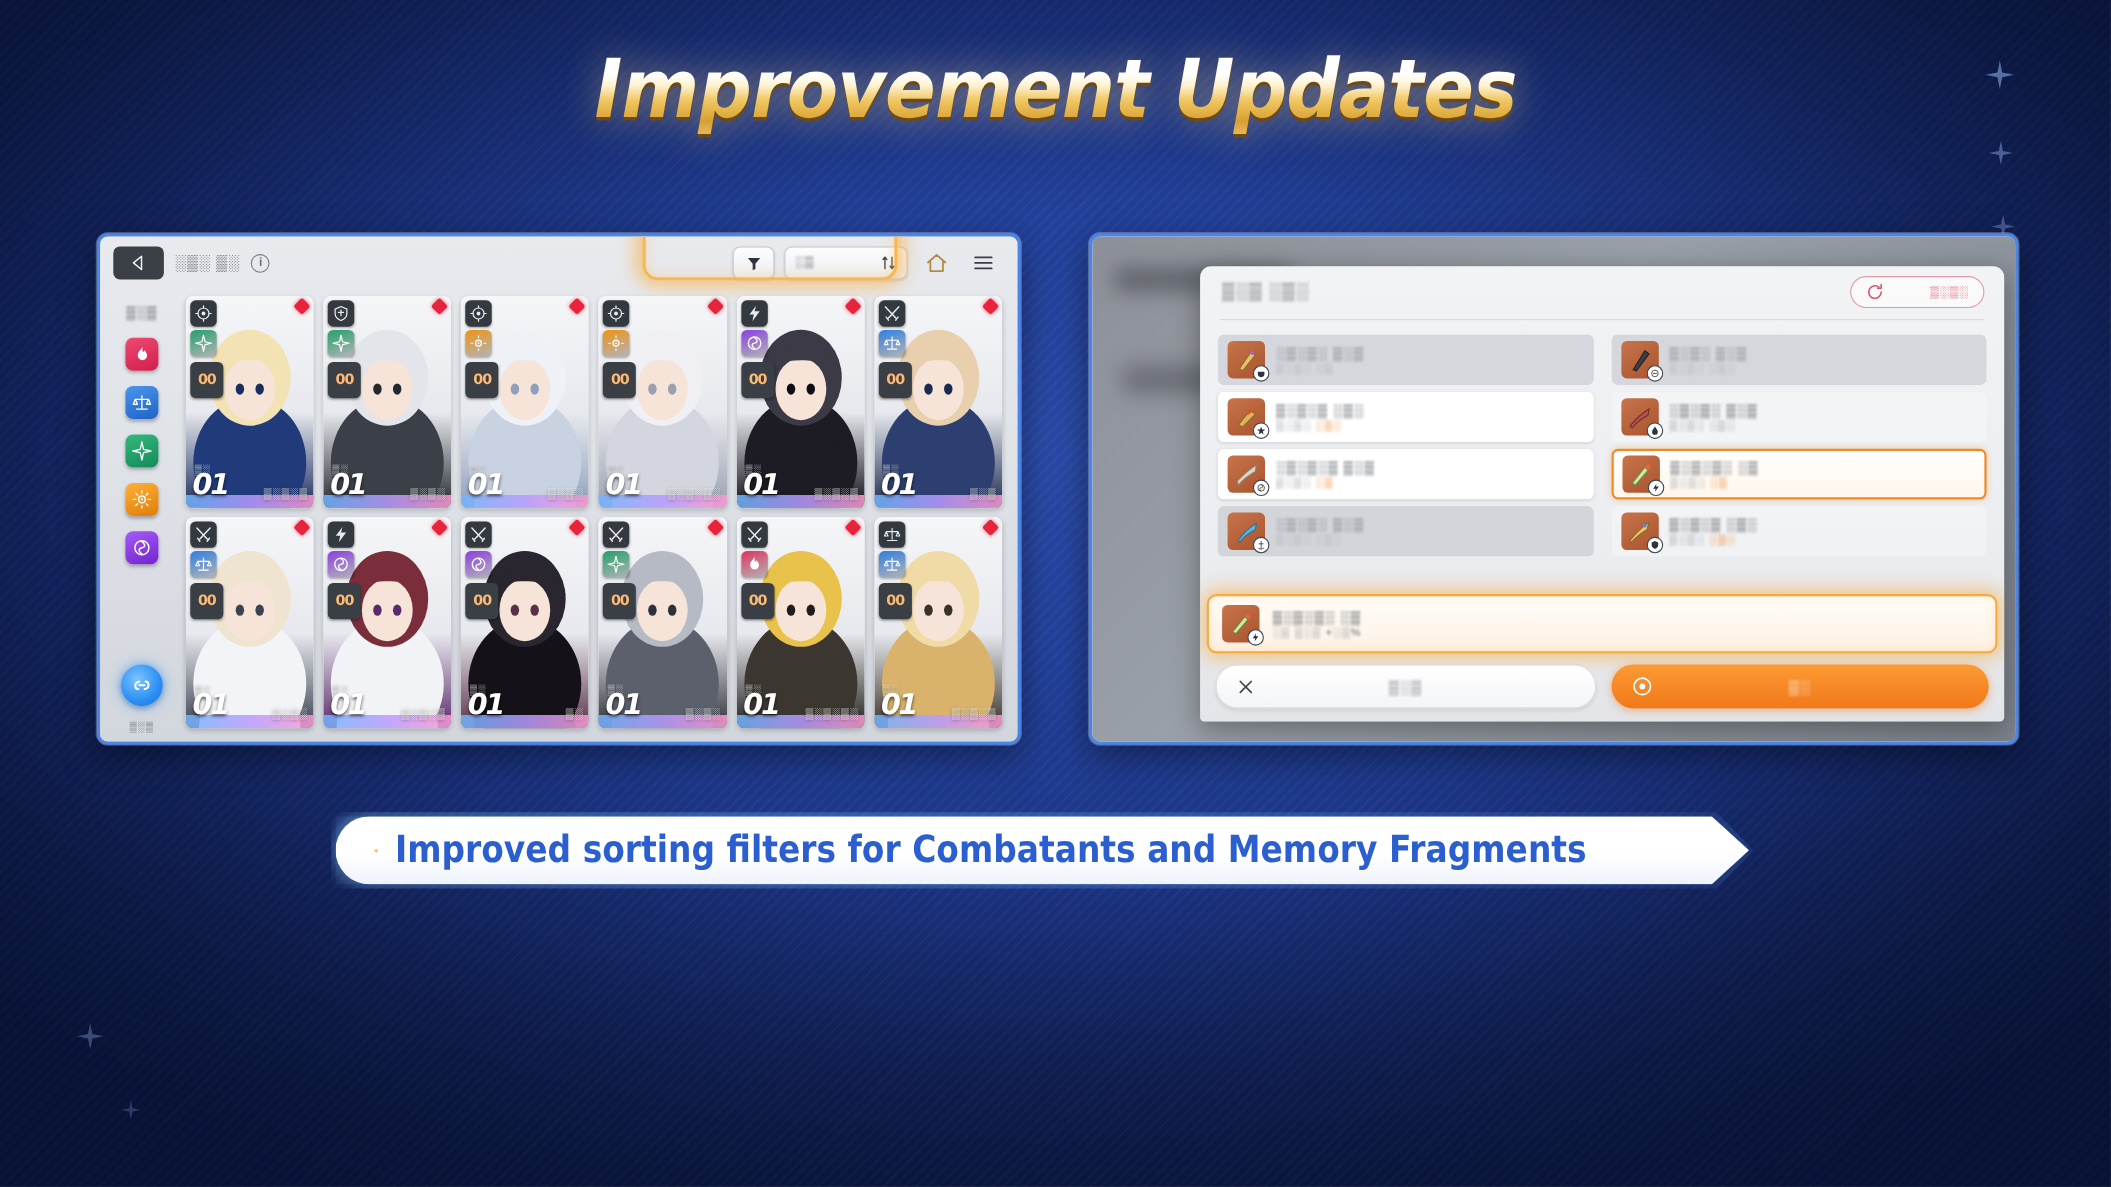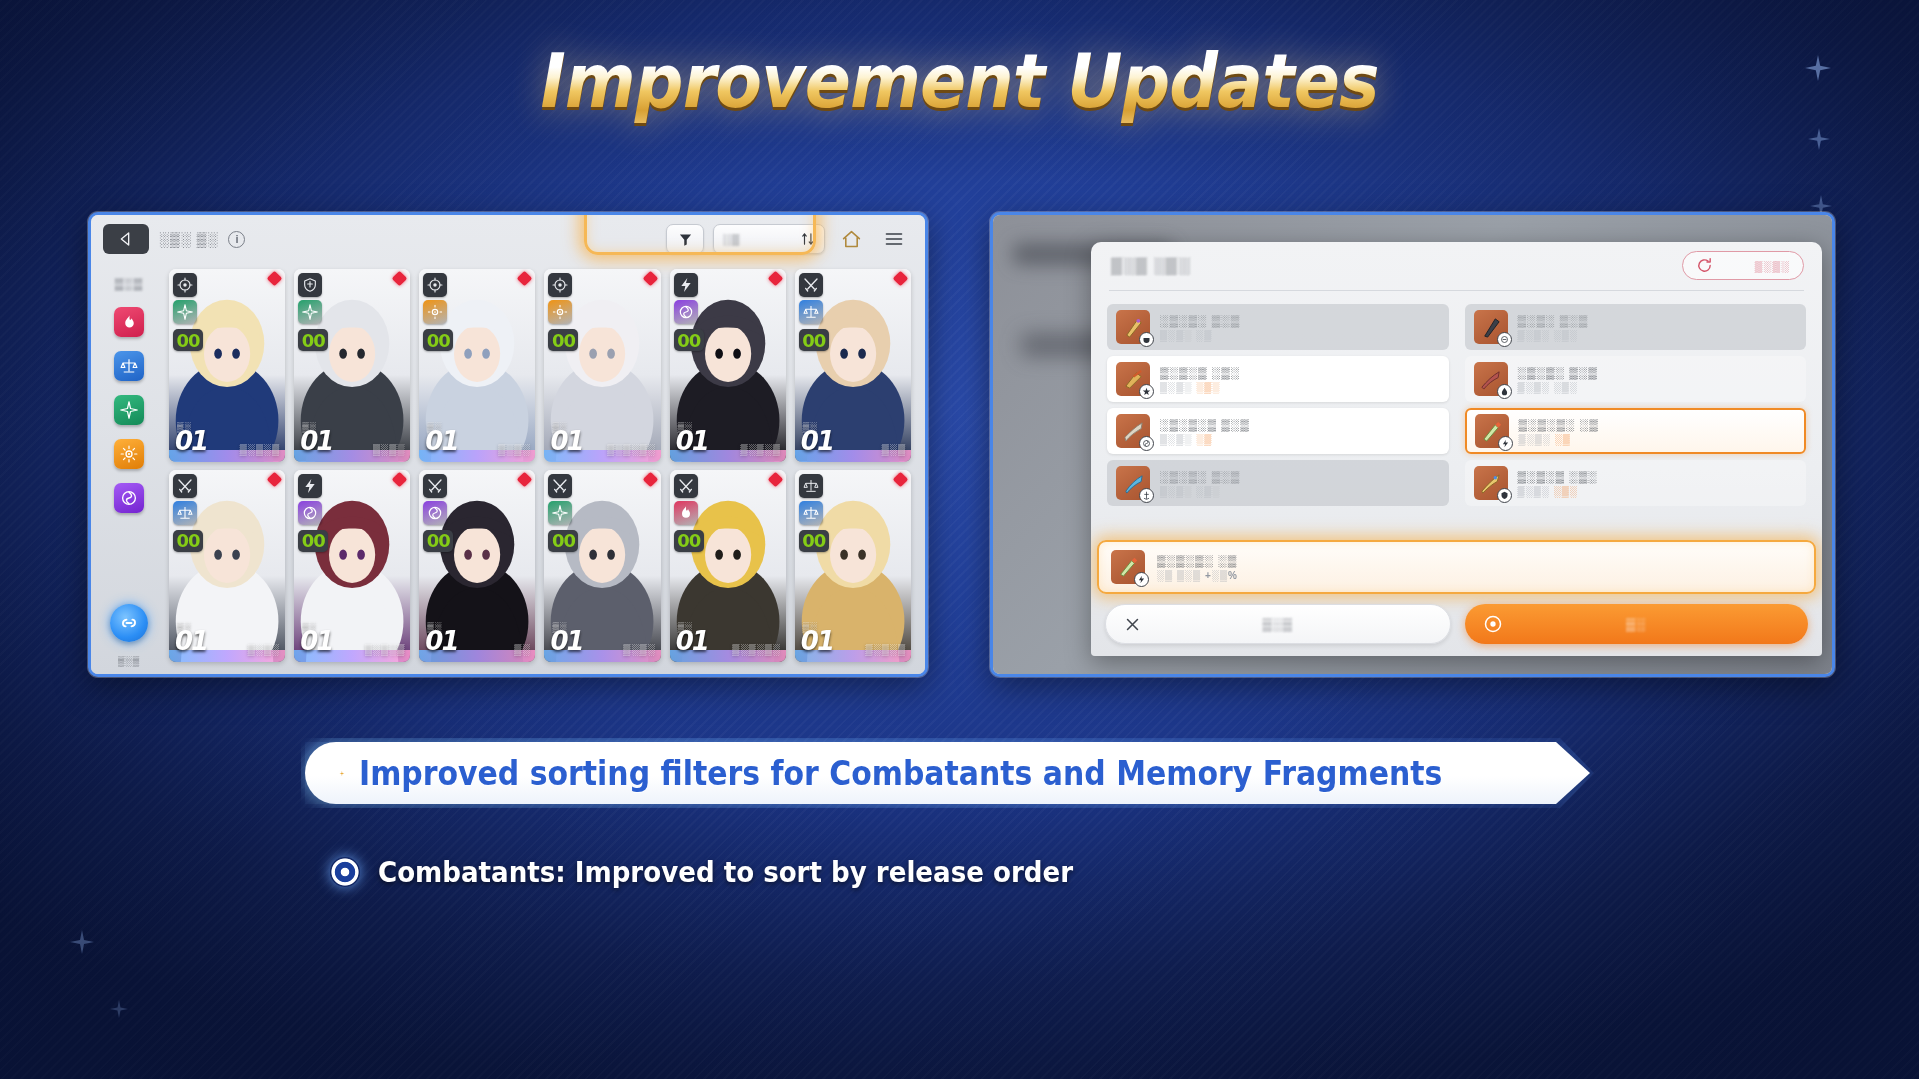--- a/index.html
+++ b/index.html
@@ -87,22 +87,22 @@
     background:linear-gradient(180deg,#f3f4f6 0%,#e6e8ec 55%,#cfd3db 100%);
     box-shadow:0 2px 5px rgba(0,0,0,0.18); }
   .card-art{ position:absolute; inset:0; }
   .card-bottom{ position:absolute; left:0; right:0; bottom:0; height:12px;
     background:linear-gradient(90deg,#6fb6ff,#b79aff,#ff9ad2); opacity:.85; }
   .card-badges{ position:absolute; left:4px; top:4px; display:flex; flex-direction:column; gap:3px; z-index:3;}
   .role-badge{ width:24px; height:24px; border-radius:5px; background:#34383f;
     display:flex;align-items:center;justify-content:center; box-shadow:0 1px 2px rgba(0,0,0,.3);}
   .elem-badge{ width:24px; height:24px; border-radius:5px;
     display:flex;align-items:center;justify-content:center; box-shadow:0 1px 2px rgba(0,0,0,.3);}
-  .lvl-badge{ margin-top:2px; width:30px; height:22px; border-radius:5px; background:#3a3e45;
-    display:flex;align-items:center;justify-content:center; color:#84cc16; font-size:18px; font-weight:bold;
+  .lvl-badge{ margin-top:2px; width:30px; height:33px; border-radius:5px; background:#3a3e45;
+    display:flex;align-items:center;justify-content:center; color:#fdba74; font-size:13px; font-weight:bold;
     font-family:"DejaVu Sans", sans-serif; letter-spacing:-1px; box-shadow:0 1px 2px rgba(0,0,0,.3);}
   .rarity-dia{ position:absolute; right:5px; top:4px; width:11px; height:11px; background:#e8243c;
     transform:rotate(45deg); border-radius:2px; z-index:3; box-shadow:0 0 4px rgba(232,36,60,.7);}
   .card-num{ position:absolute; left:6px; bottom:6px; z-index:3;
     color:#fff; font-size:26px; font-weight:bold; font-style:italic;
     font-family:"DejaVu Sans", sans-serif; letter-spacing:-2px;
     text-shadow:0 2px 3px rgba(0,0,0,.65); }
   .card-num-top{ position:absolute; left:8px; bottom:30px; z-index:3; font-size:9px; color:#eee;
     filter:blur(0.6px); font-weight:bold; letter-spacing:1px; text-shadow:0 1px 2px rgba(0,0,0,.7);}
   .card-name{ position:absolute; right:5px; bottom:7px; z-index:3; font-size:10px; color:#fff;
@@ -982,17 +982,13 @@
   <div class="ribbon-glow"></div>
   <div class="ribbon-body">
     <svg width="27" height="27" viewBox="0 0 24 24">
         <path d="M12 1 L13.6 9.5 L22 12 L13.6 14.5 L12 23 L10.4 14.5 L2 12 L10.4 9.5 Z" fill="#e8a733"></path>
       </svg>
     <span class="ribbon-txt">Improved sorting filters for Combatants and Memory Fragments</span>
   </div>
 </div>
 
 <div class="bullets" id="bullet-list">
-    <div class="bullet">
-      <span class="bullet-dot"></span>
-      <span class="bullet-txt">Combatants: Improved to sort by release order</span>
-    </div>
   </div>
 
 </body></html>

